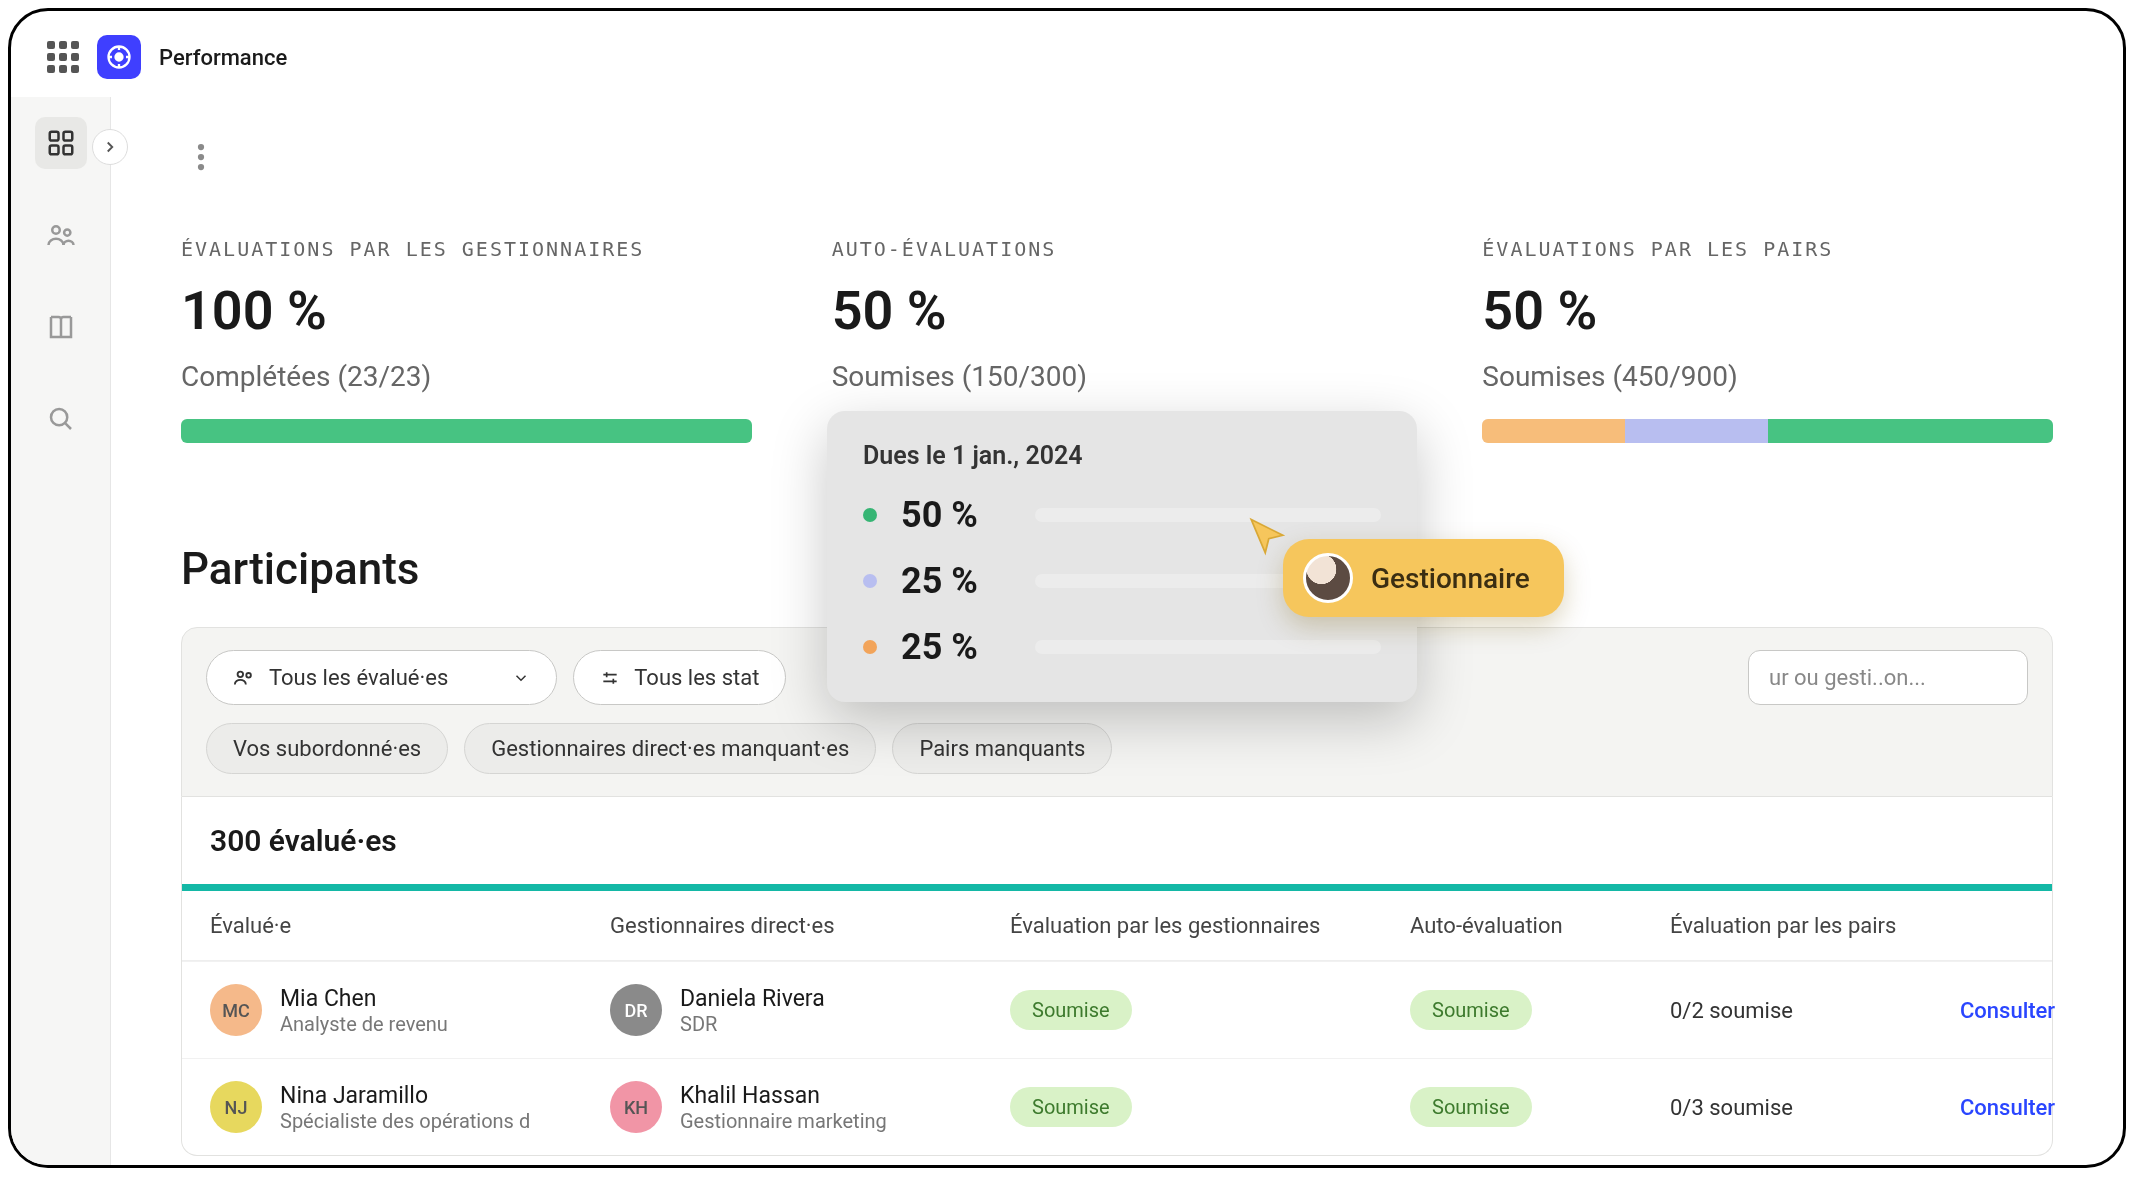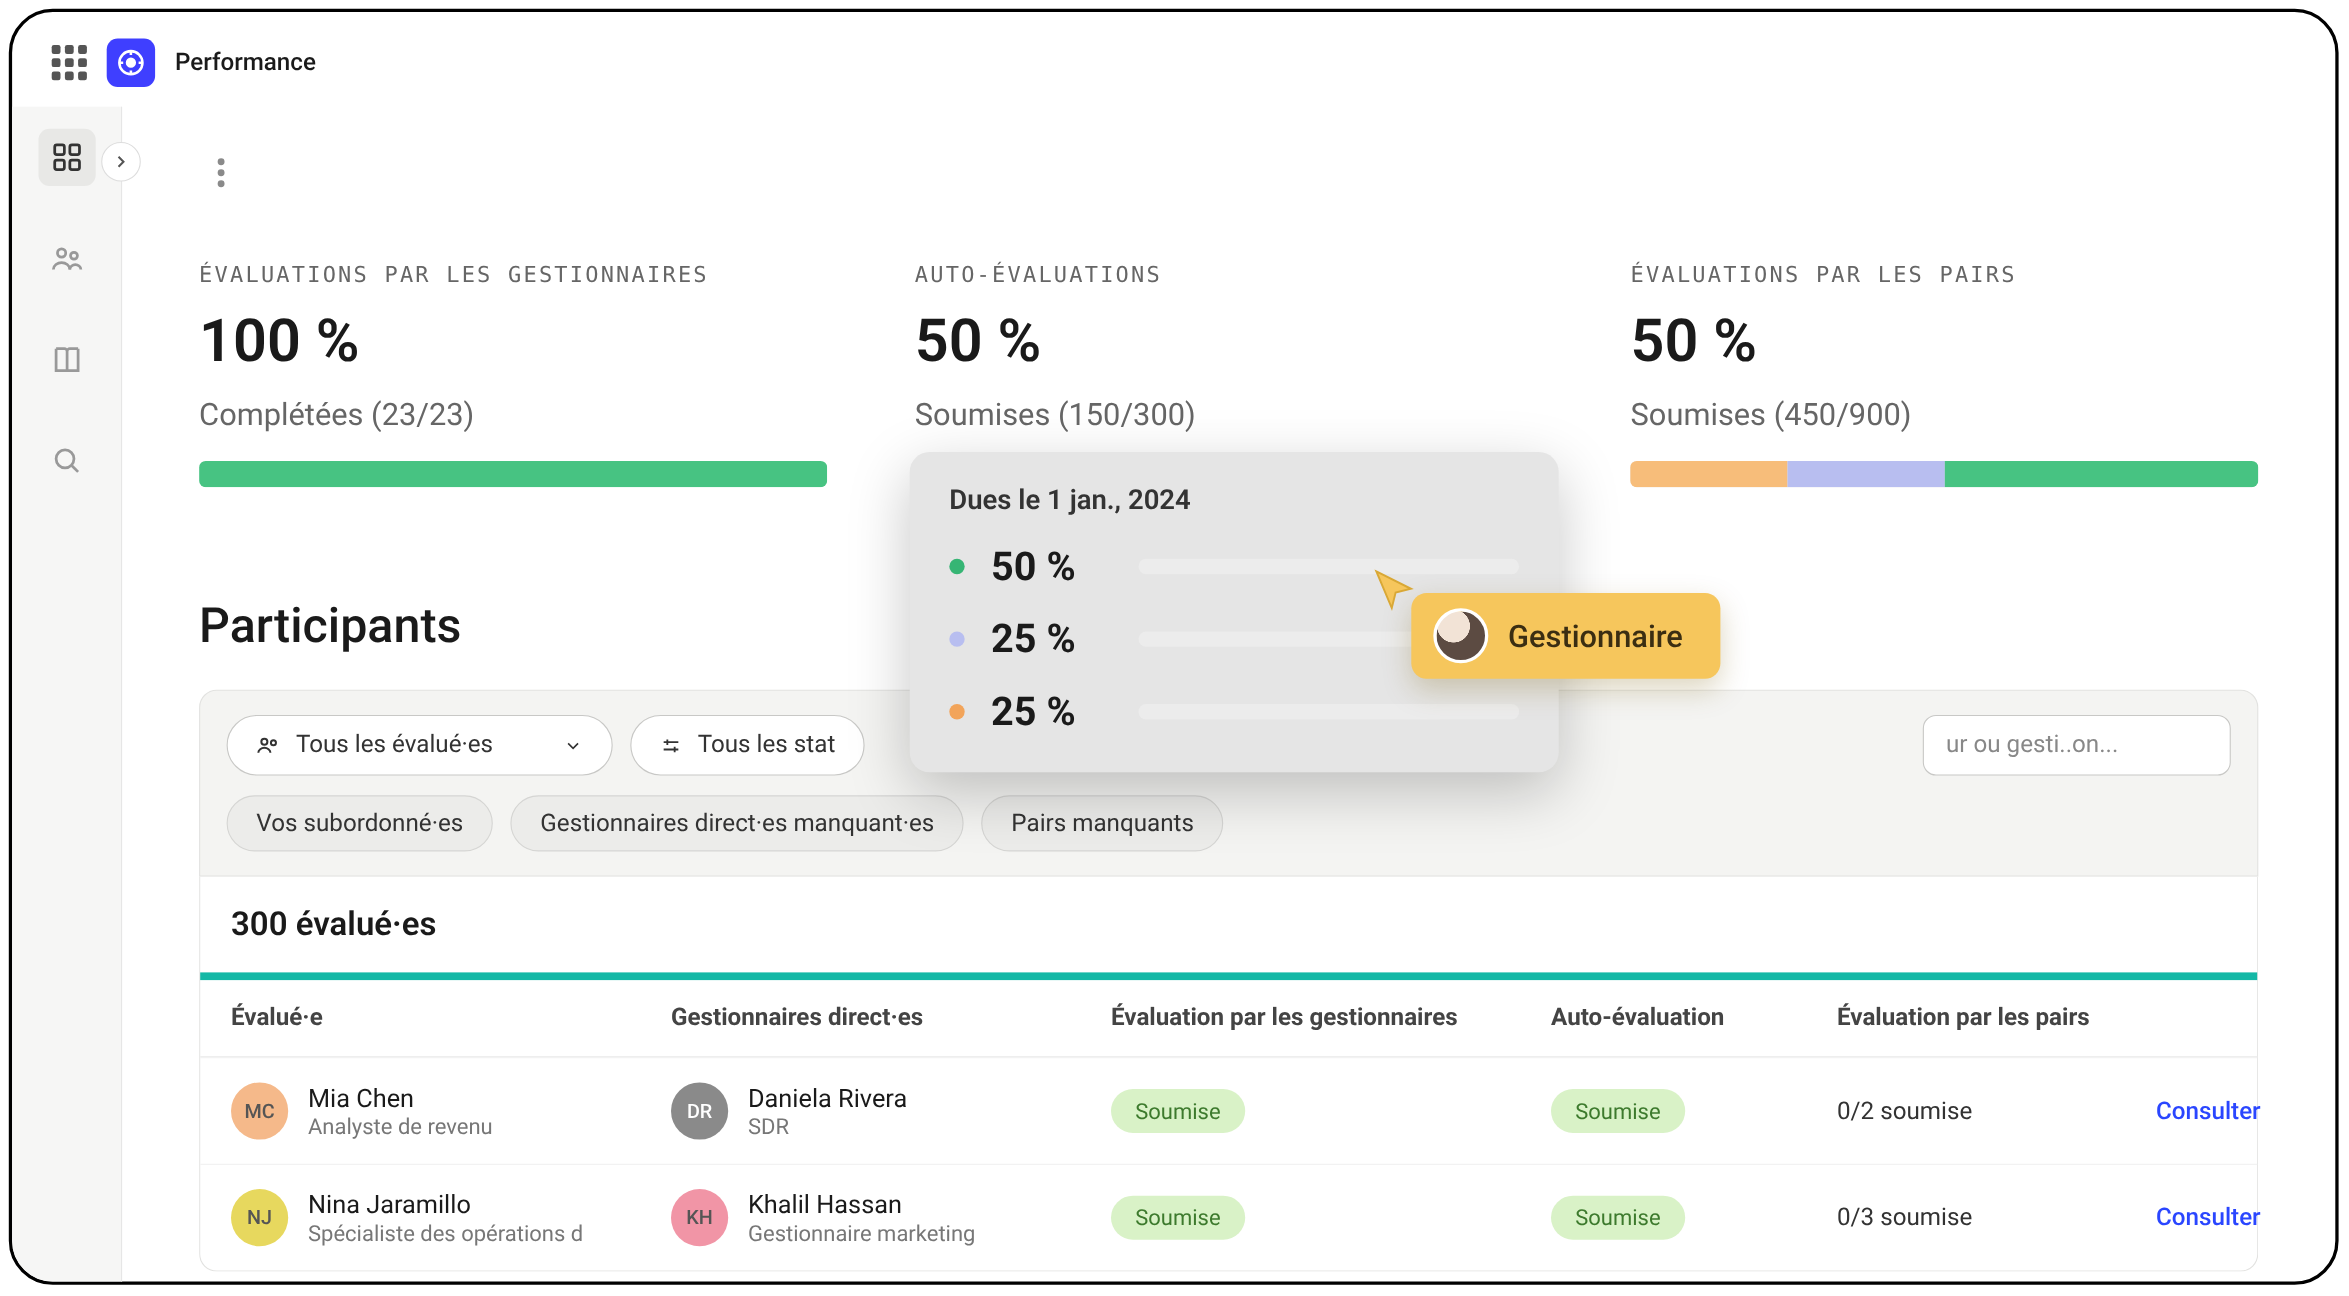--- a/index.html
+++ b/index.html
@@ -162,21 +162,21 @@
       padding: 26px 28px;
       border-bottom: 7px solid #14b8a6;
     }
     .table-head, .table-row {
       display: grid;
       grid-template-columns: 390px 390px 390px 250px 280px 190px;
       align-items: center;
       padding: 22px 28px;
       gap: 10px;
     }
-    .table-head { border-bottom: 1px solid #eee; font-size: 22px; color: #444; font-weight: 700;}
+    .table-head { border-bottom: 1px solid #eee; font-size: 22px; color: #444; font-weight: 400;}
     .table-row { border-top: 1px solid #f1f1f1; font-size: 22px; }
     .person { display:flex; align-items:center; gap:18px; }
     .avatar {
       width: 52px; height: 52px; border-radius: 50%;
       display:flex; align-items:center; justify-content:center;
       font-size: 18px; font-weight: 500; color:#555;
     }
     .person-name { font-size: 23px; }
     .person-role { font-size: 20px; color: #777; }
     .badge {
@@ -214,21 +214,21 @@
       position: absolute;
       top: 505px;
       left: 1235px;
       z-index: 60;
     }
     .cursor-badge {
       position: absolute;
       top: 528px;
       left: 1272px;
       background: #f6c65c;
-      border-radius: 14px;
+      border-radius: 26px;
       padding: 14px 34px 14px 20px;
       display:flex;
       align-items:center;
       gap: 18px;
       box-shadow: 0 10px 26px rgba(120,90,0,0.25);
       z-index: 55;
     }
     .cursor-badge .avatar-img {
       width: 50px; height: 50px; border-radius: 50%;
       background: radial-gradient(circle at 35% 30%, #f2e3d6 0 35%, #5c4b42 36% 100%);

